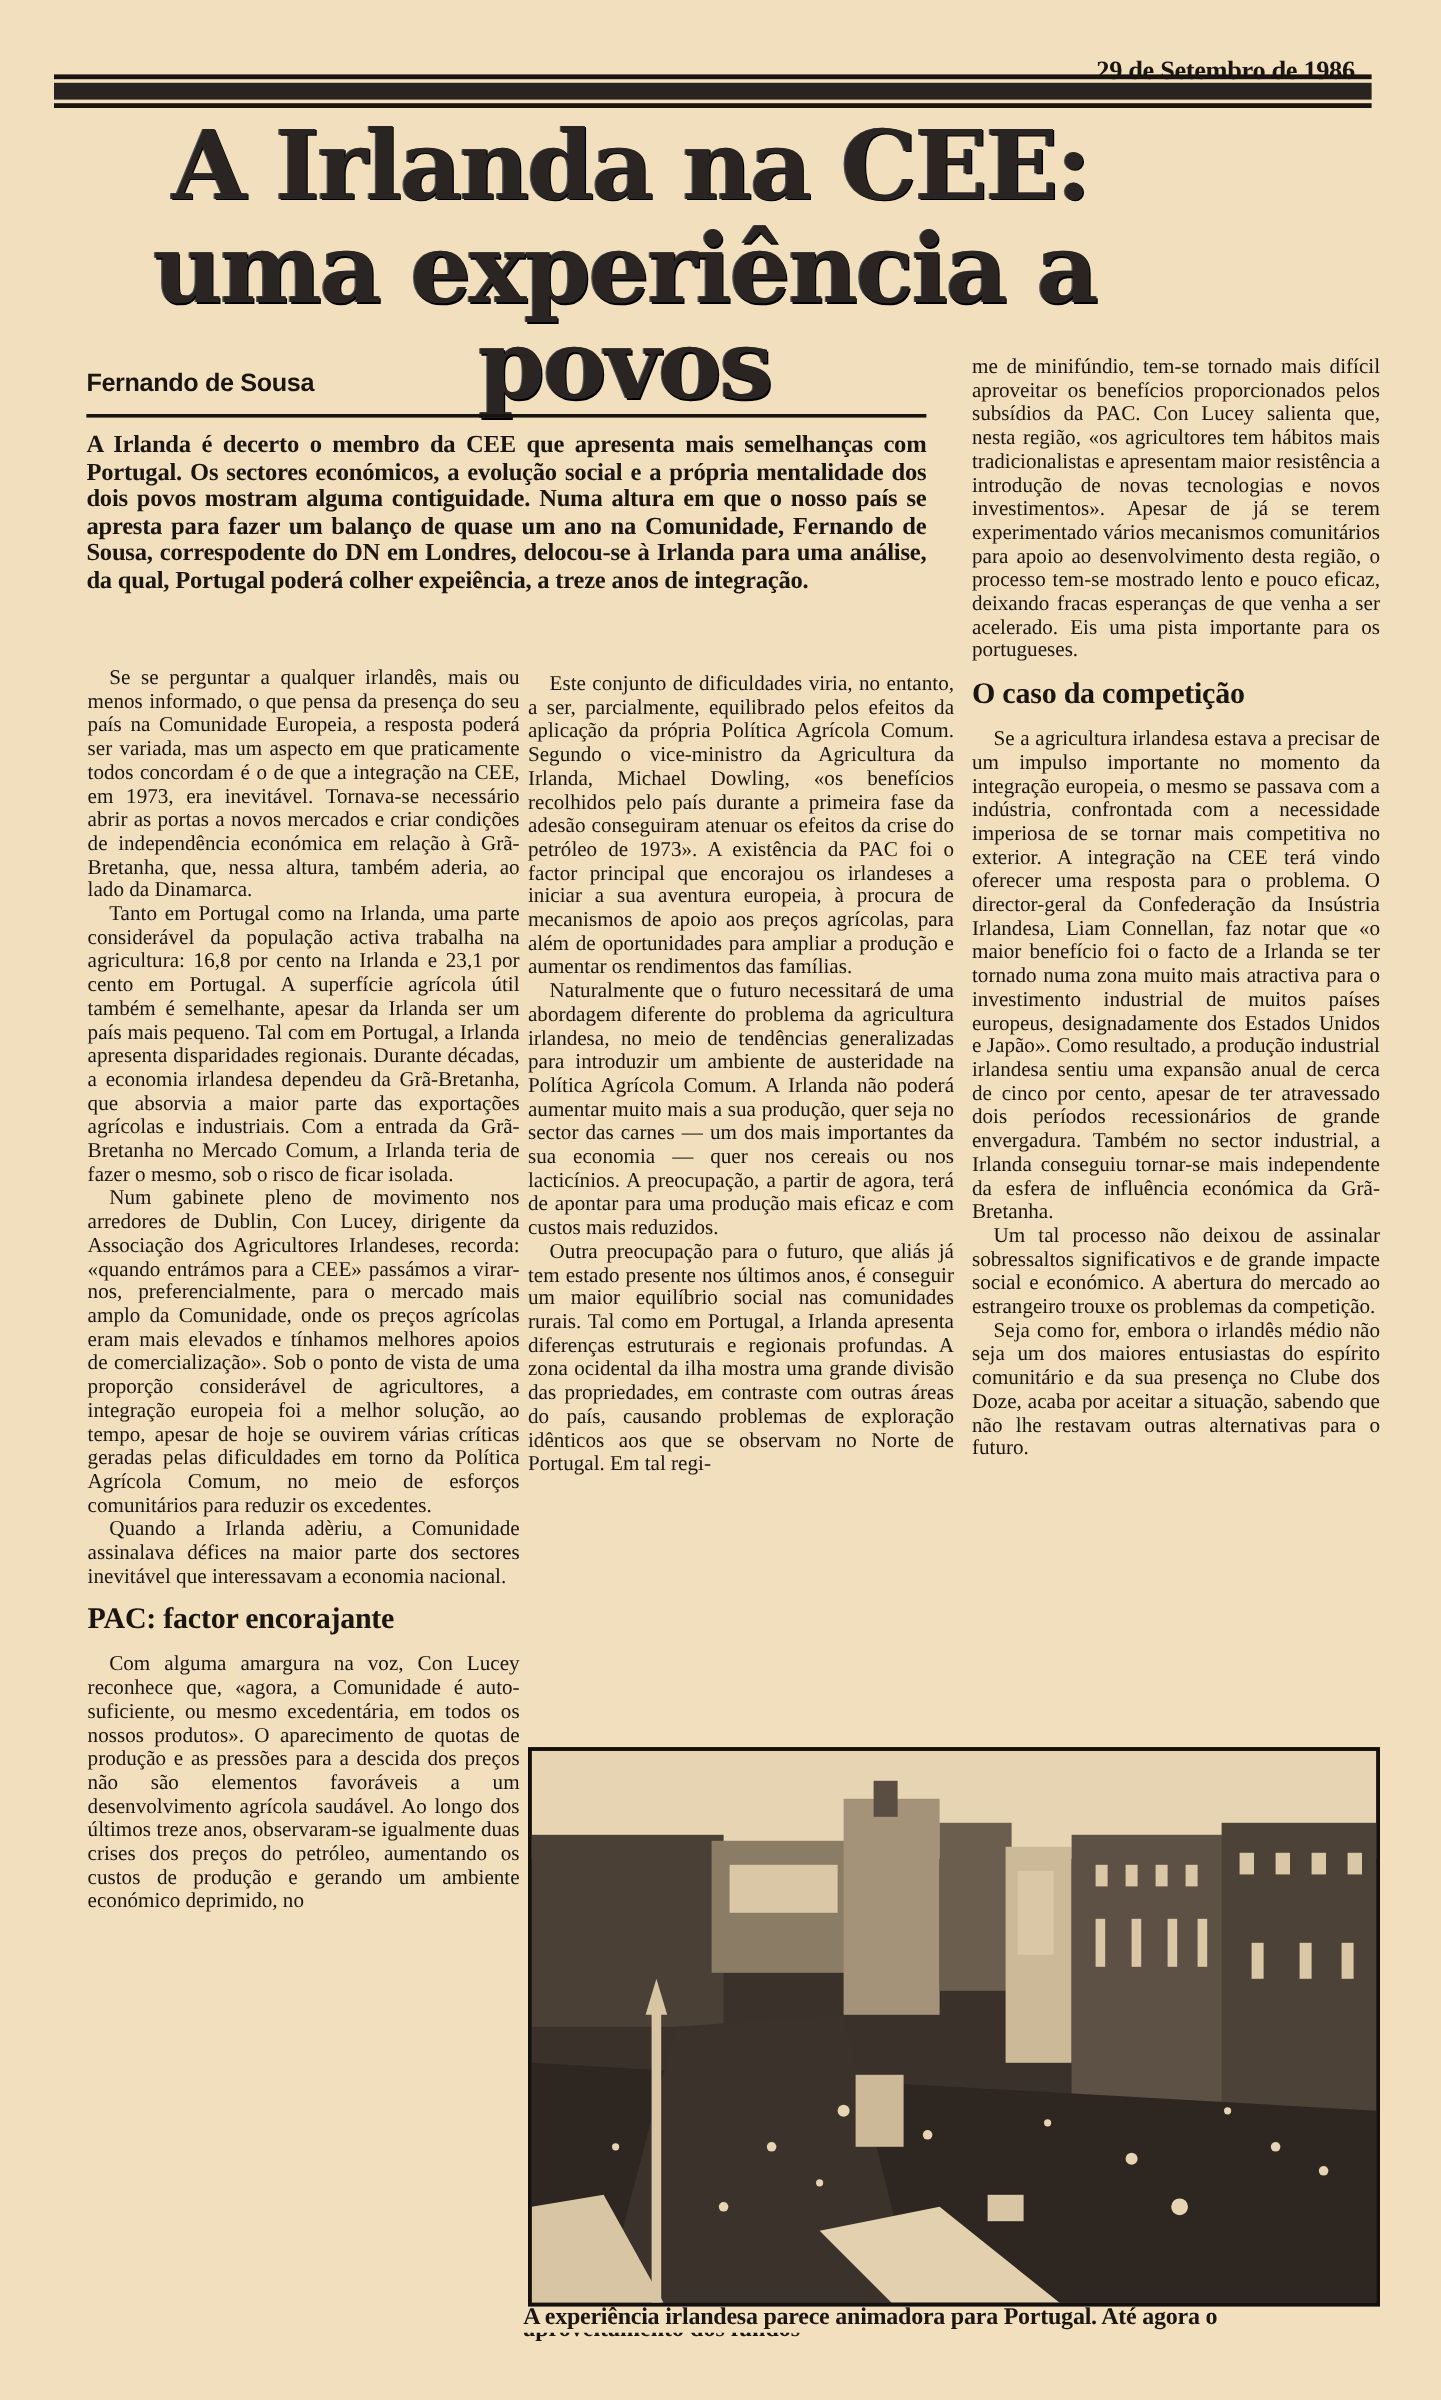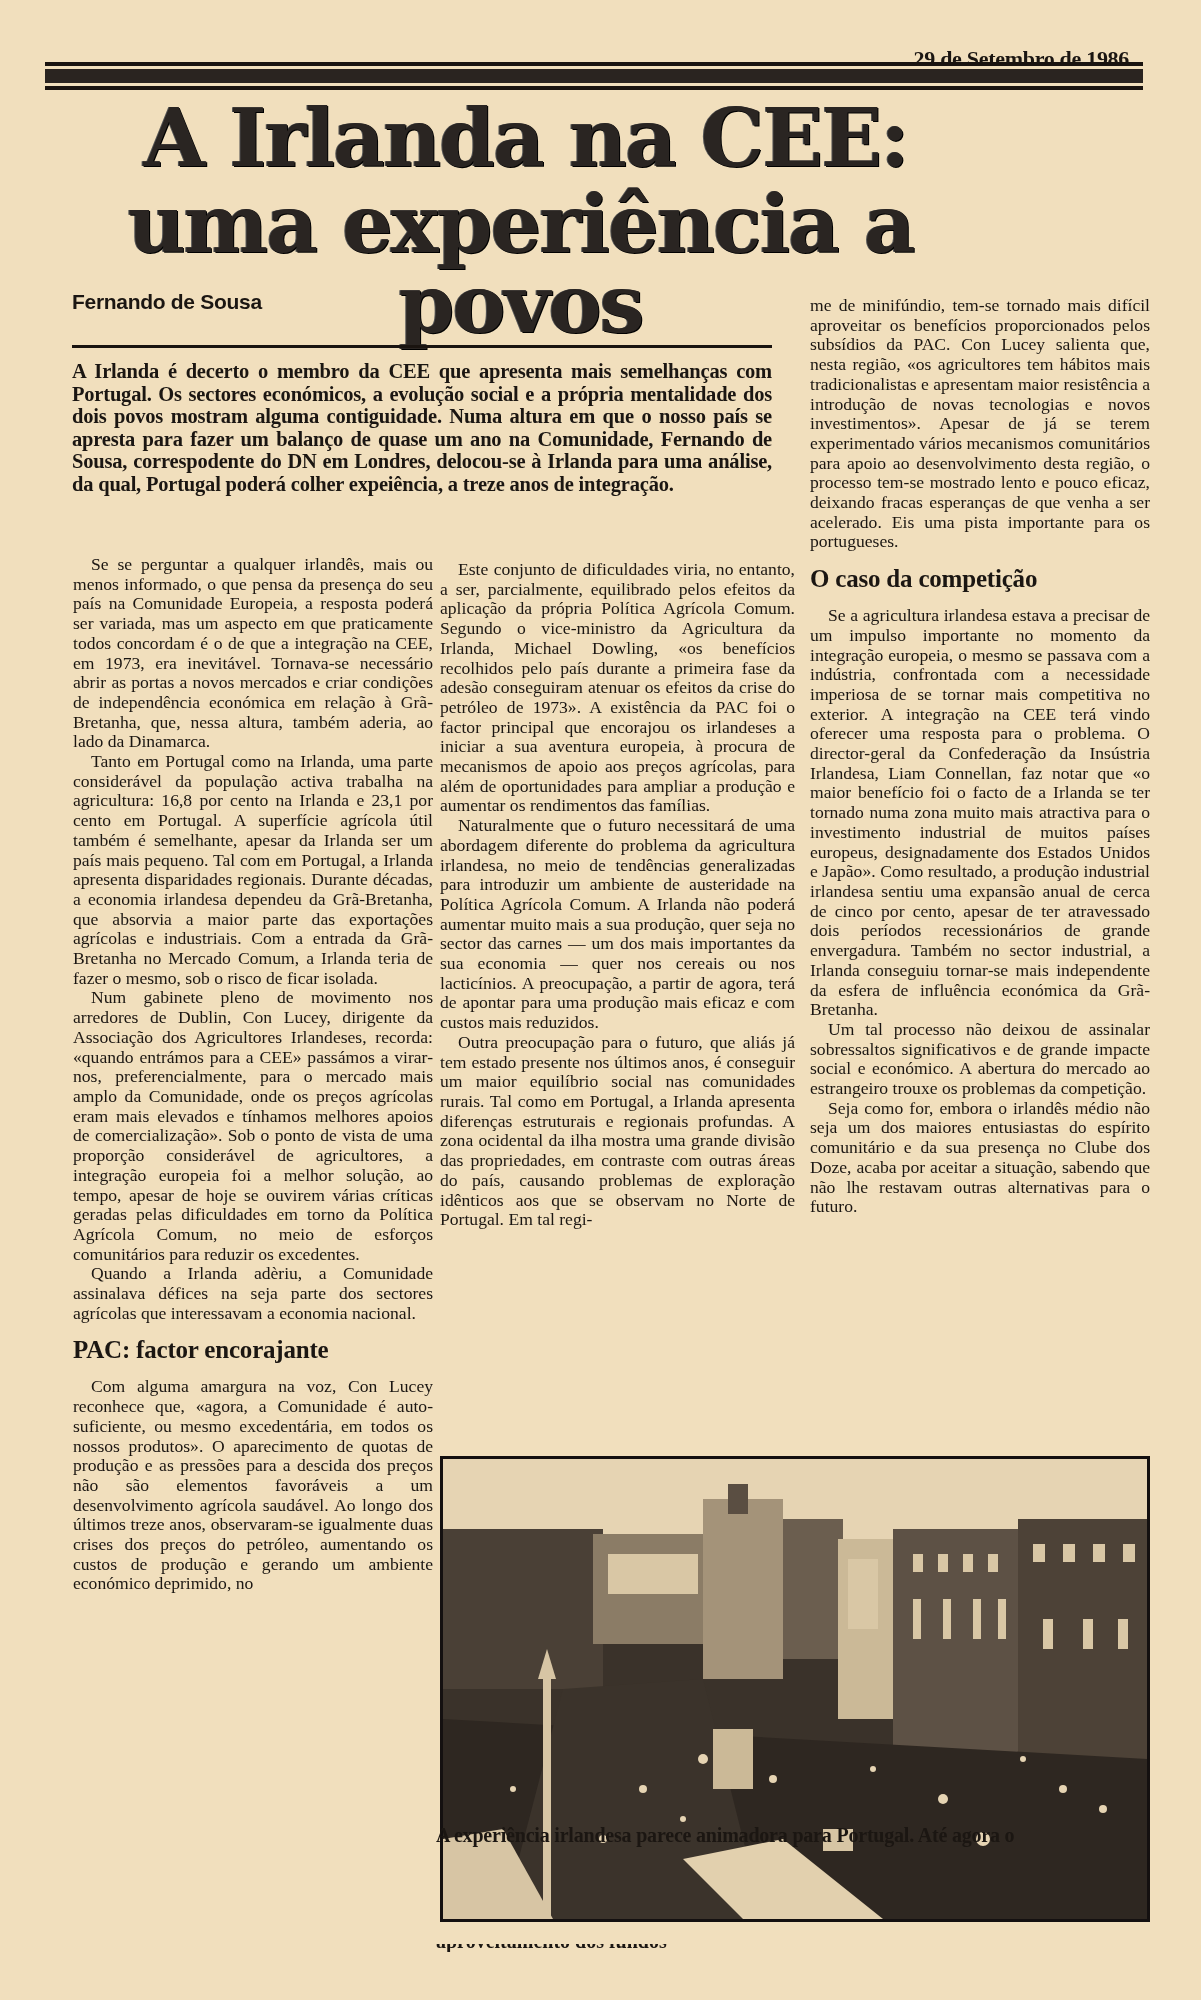--- a/index.html
+++ b/index.html
@@ -28,21 +28,21 @@
     text-align: center; margin: 0;
     font-family: "DejaVu Serif", "Liberation Serif", serif;
     font-weight: bold; color: #2a2522;
     text-shadow: 1px 1px 0 #000, -1px 0 0 #555;
     line-height: 1.0;
   }
   .headline .h1 { display: block; font-size: 80px; letter-spacing: -2px; margin-left: 30px; }
   .headline .h2 { display: block; font-size: 80px; letter-spacing: -2px; margin-top: 6px; margin-left: 20px; }
 
   .byline {
-    position: absolute; left: 72px; top: 290px; width: 700px;
+    position: absolute; left: 72px; top: 308px; width: 700px;
     font-family: "Liberation Sans", "DejaVu Sans", sans-serif;
   }
   .byline .name { font-size: 21px; font-weight: bold; letter-spacing: -0.3px; line-height: 24px; }
   .byline .loc  { font-size: 16px; line-height: 20px; }
   .byline-rule {
     position: absolute; left: 72px; top: 345px; width: 700px; height: 3px; background: #1a1410;
   }
 
   .lead {
     position: absolute; left: 72px; top: 360px; width: 700px;
@@ -70,21 +70,21 @@
   }
 
   .photo {
     position: absolute; left: 440px; top: 1456px; width: 704px; height: 460px;
     border: 3px solid #141010;
     background: #3c342b;
     overflow: hidden;
   }
   .photo svg { display: block; width: 100%; height: 100%; }
   .caption {
-    position: absolute; left: 436px; top: 1824px; width: 714px;
+    position: absolute; left: 436px; top: 1920px; width: 714px;
     font-family: "Liberation Serif", serif; font-weight: bold;
     font-size: 20px; line-height: 22px; text-align: justify;
     letter-spacing: -0.2px;
   }
   .caption-cut {
     position: absolute; left: 436px; top: 1944px; width: 300px; height: 8px;
     overflow: hidden;
     font-family: "Liberation Serif", serif; font-weight: bold; font-size: 20px; line-height: 22px;
   }
   .caption-cut span { display: block; margin-top: -14px; }
@@ -109,21 +109,21 @@
   <div class="name">Fernando de Sousa</div>
 </div>
 <div class="byline-rule"></div>
 
 <p class="lead">A Irlanda é decerto o membro da CEE que apresenta mais semelhanças com Portugal. Os sectores económicos, a evolução social e a própria mentalidade dos dois povos mostram alguma contiguidade. Numa altura em que o nosso país se apresta para fazer um balanço de quase um ano na Comunidade, Fernando de Sousa, correspodente do DN em Londres, delocou-se à Irlanda para uma análise, da qual, Portugal poderá colher expeiência, a treze anos de integração.</p>
 
 <div class="col col1">
   <p>Se se perguntar a qualquer irlandês, mais ou menos informado, o que pensa da presença do seu país na Comunidade Europeia, a resposta poderá ser variada, mas um aspecto em que praticamente todos concordam é o de que a integração na CEE, em 1973, era inevitável. Tornava-se necessário abrir as portas a novos mercados e criar condições de independência económica em relação à Grã-Bretanha, que, nessa altura, também aderia, ao lado da Dinamarca.</p>
   <p>Tanto em Portugal como na Irlanda, uma parte considerável da população activa trabalha na agricultura: 16,8 por cento na Irlanda e 23,1 por cento em Portugal. A superfície agrícola útil também é semelhante, apesar da Irlanda ser um país mais pequeno. Tal com em Portugal, a Irlanda apresenta disparidades regionais. Durante décadas, a economia irlandesa dependeu da Grã-Bretanha, que absorvia a maior parte das exportações agrícolas e industriais. Com a entrada da Grã-Bretanha no Mercado Comum, a Irlanda teria de fazer o mesmo, sob o risco de ficar isolada.</p>
   <p>Num gabinete pleno de movimento nos arredores de Dublin, Con Lucey, dirigente da Associação dos Agricultores Irlandeses, recorda: «quando entrámos para a CEE» passámos a virar-nos, preferencialmente, para o mercado mais amplo da Comunidade, onde os preços agrícolas eram mais elevados e tínhamos melhores apoios de comercialização». Sob o ponto de vista de uma proporção considerável de agricultores, a integração europeia foi a melhor solução, ao tempo, apesar de hoje se ouvirem várias críticas geradas pelas dificuldades em torno da Política Agrícola Comum, no meio de esforços comunitários para reduzir os excedentes.</p>
-  <p>Quando a Irlanda adèriu, a Comunidade assinalava défices na seja parte dos sectores agrícolas que interessavam a economia nacional.</p>
+  <p>Quando a Irlanda adèriu, a Comunidade assinalava défices na maior parte dos sectores inevitável que interessavam a economia nacional.</p>
   <div class="subhead">PAC: factor encorajante</div>
   <p>Com alguma amargura na voz, Con Lucey reconhece que, «agora, a Comunidade é auto-suficiente, ou mesmo excedentária, em todos os nossos produtos». O aparecimento de quotas de produção e as pressões para a descida dos preços não são elementos favoráveis a um desenvolvimento agrícola saudável. Ao longo dos últimos treze anos, observaram-se igualmente duas crises dos preços do petróleo, aumentando os custos de produção e gerando um ambiente económico deprimido, no</p>
 </div>
 
 <div class="col col2">
   <p>Este conjunto de dificuldades viria, no entanto, a ser, parcialmente, equilibrado pelos efeitos da aplicação da própria Política Agrícola Comum. Segundo o vice-ministro da Agricultura da Irlanda, Michael Dowling, «os benefícios recolhidos pelo país durante a primeira fase da adesão conseguiram atenuar os efeitos da crise do petróleo de 1973». A existência da PAC foi o factor principal que encorajou os irlandeses a iniciar a sua aventura europeia, à procura de mecanismos de apoio aos preços agrícolas, para além de oportunidades para ampliar a produção e aumentar os rendimentos das famílias.</p>
   <p>Naturalmente que o futuro necessitará de uma abordagem diferente do problema da agricultura irlandesa, no meio de tendências generalizadas para introduzir um ambiente de austeridade na Política Agrícola Comum. A Irlanda não poderá aumentar muito mais a sua produção, quer seja no sector das carnes — um dos mais importantes da sua economia — quer nos cereais ou nos lacticínios. A preocupação, a partir de agora, terá de apontar para uma produção mais eficaz e com custos mais reduzidos.</p>
   <p>Outra preocupação para o futuro, que aliás já tem estado presente nos últimos anos, é conseguir um maior equilíbrio social nas comunidades rurais. Tal como em Portugal, a Irlanda apresenta diferenças estruturais e regionais profundas. A zona ocidental da ilha mostra uma grande divisão das propriedades, em contraste com outras áreas do país, causando problemas de exploração idênticos aos que se observam no Norte de Portugal. Em tal regi-</p>
 </div>
 

